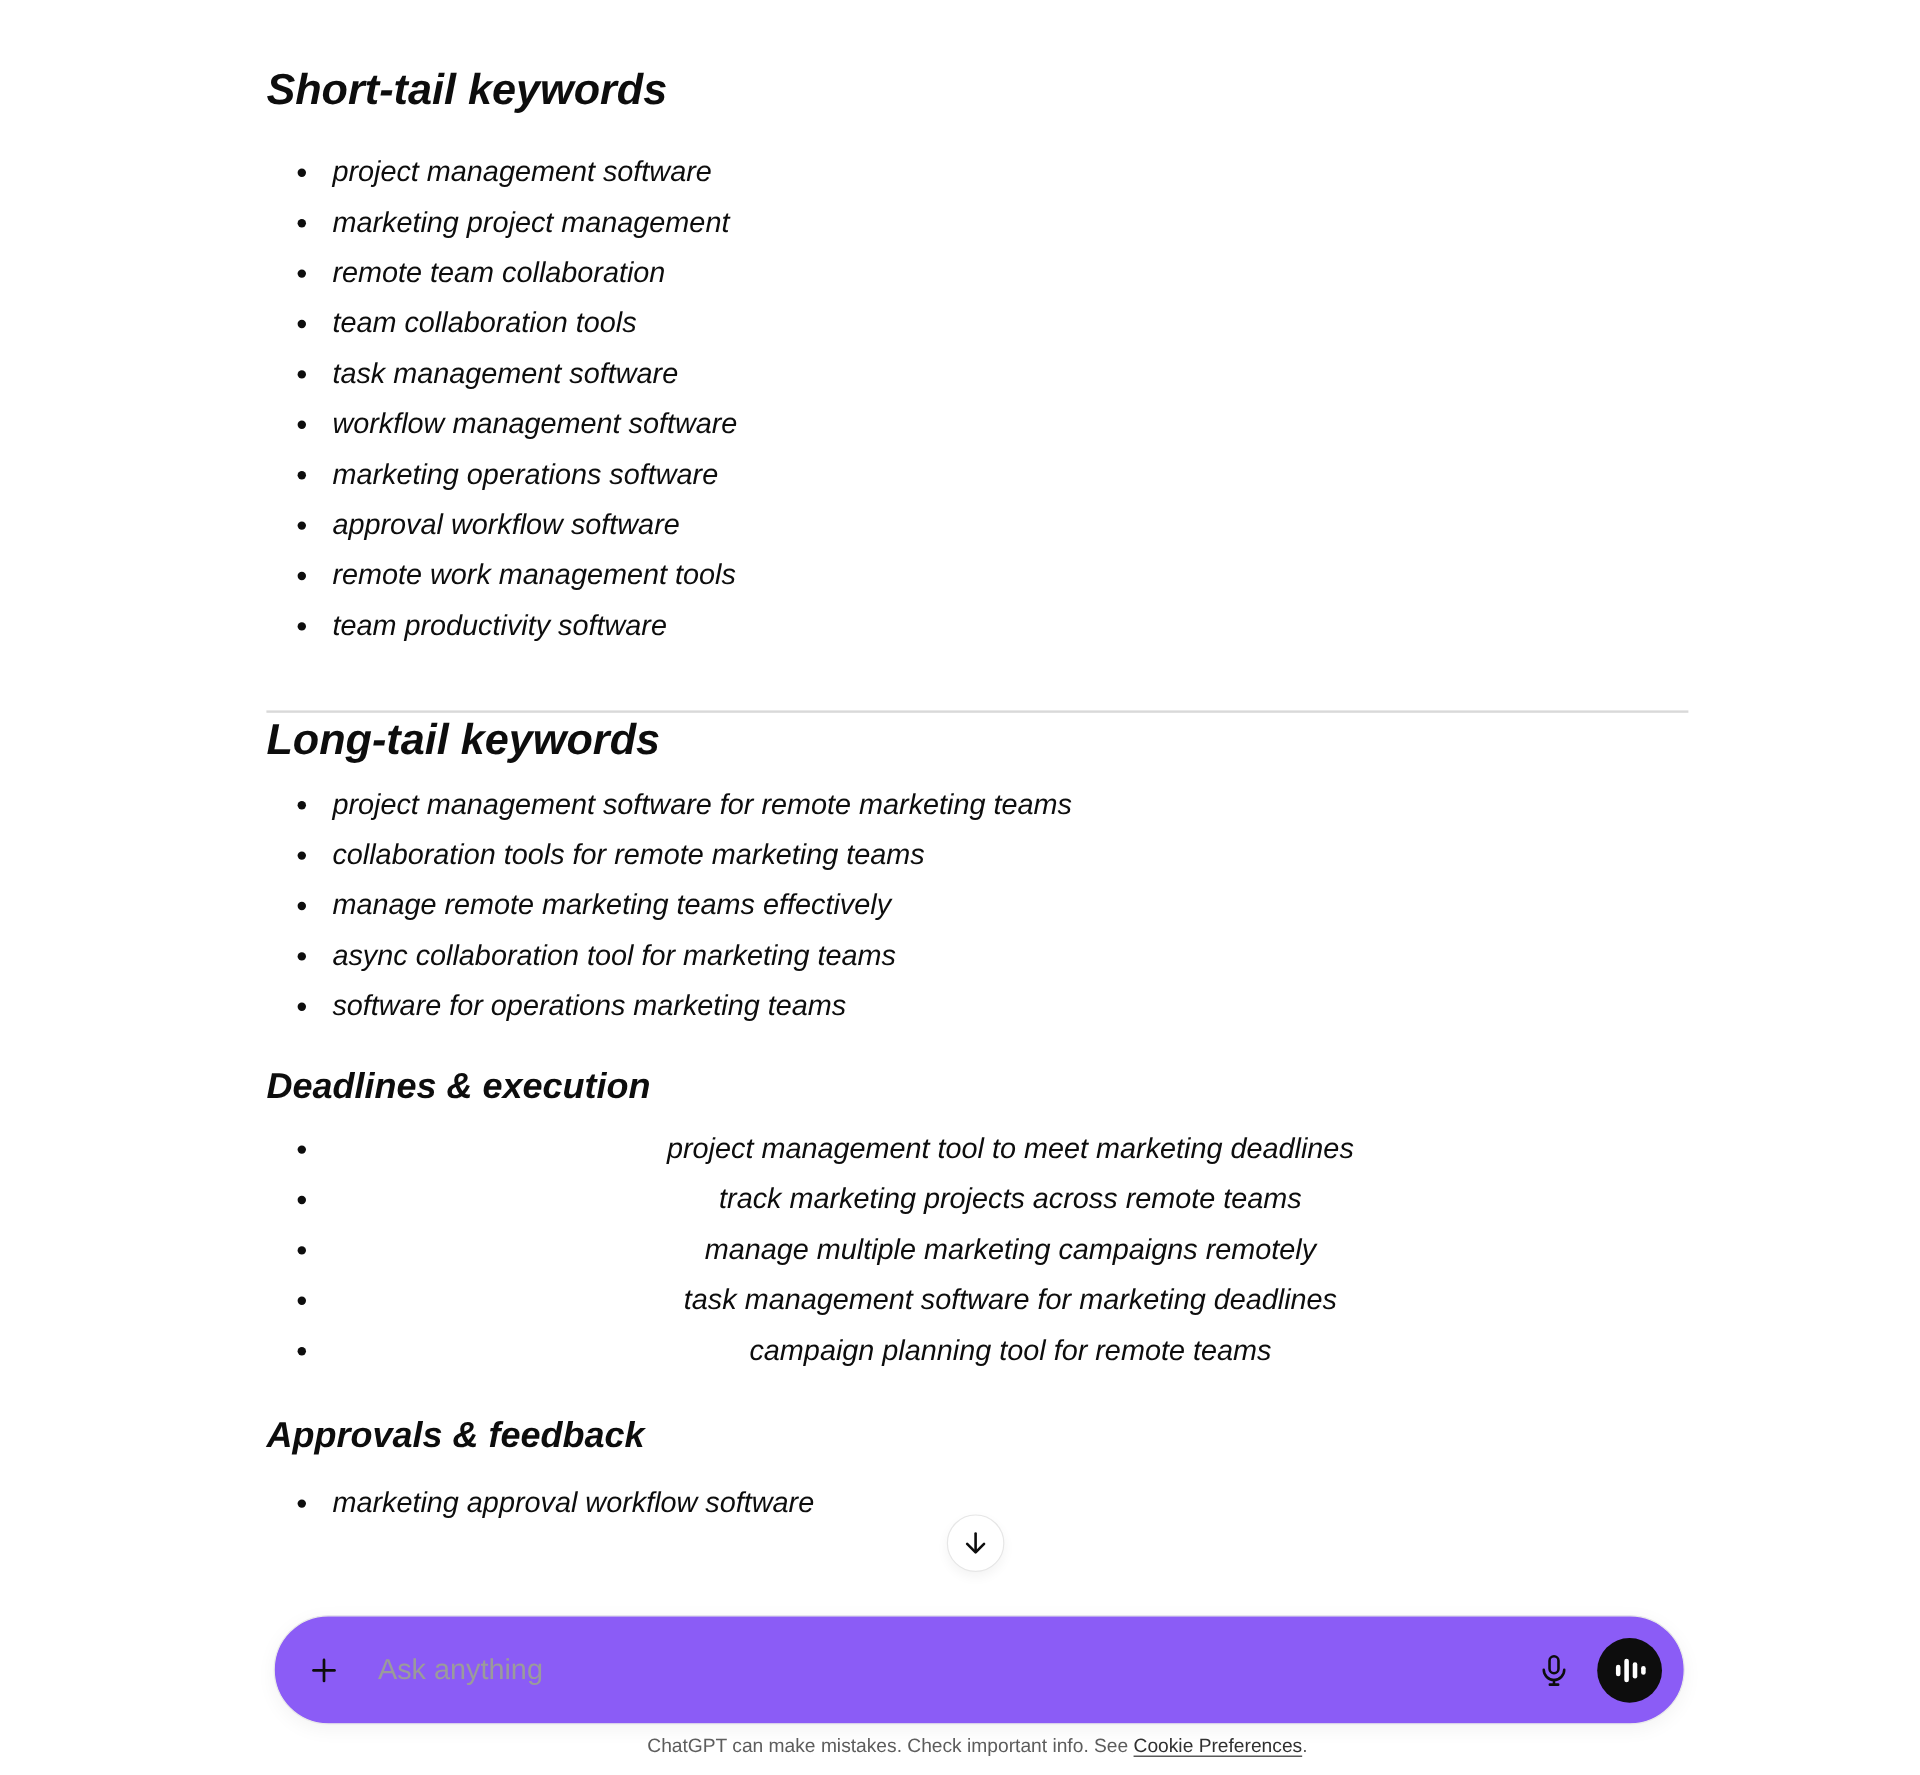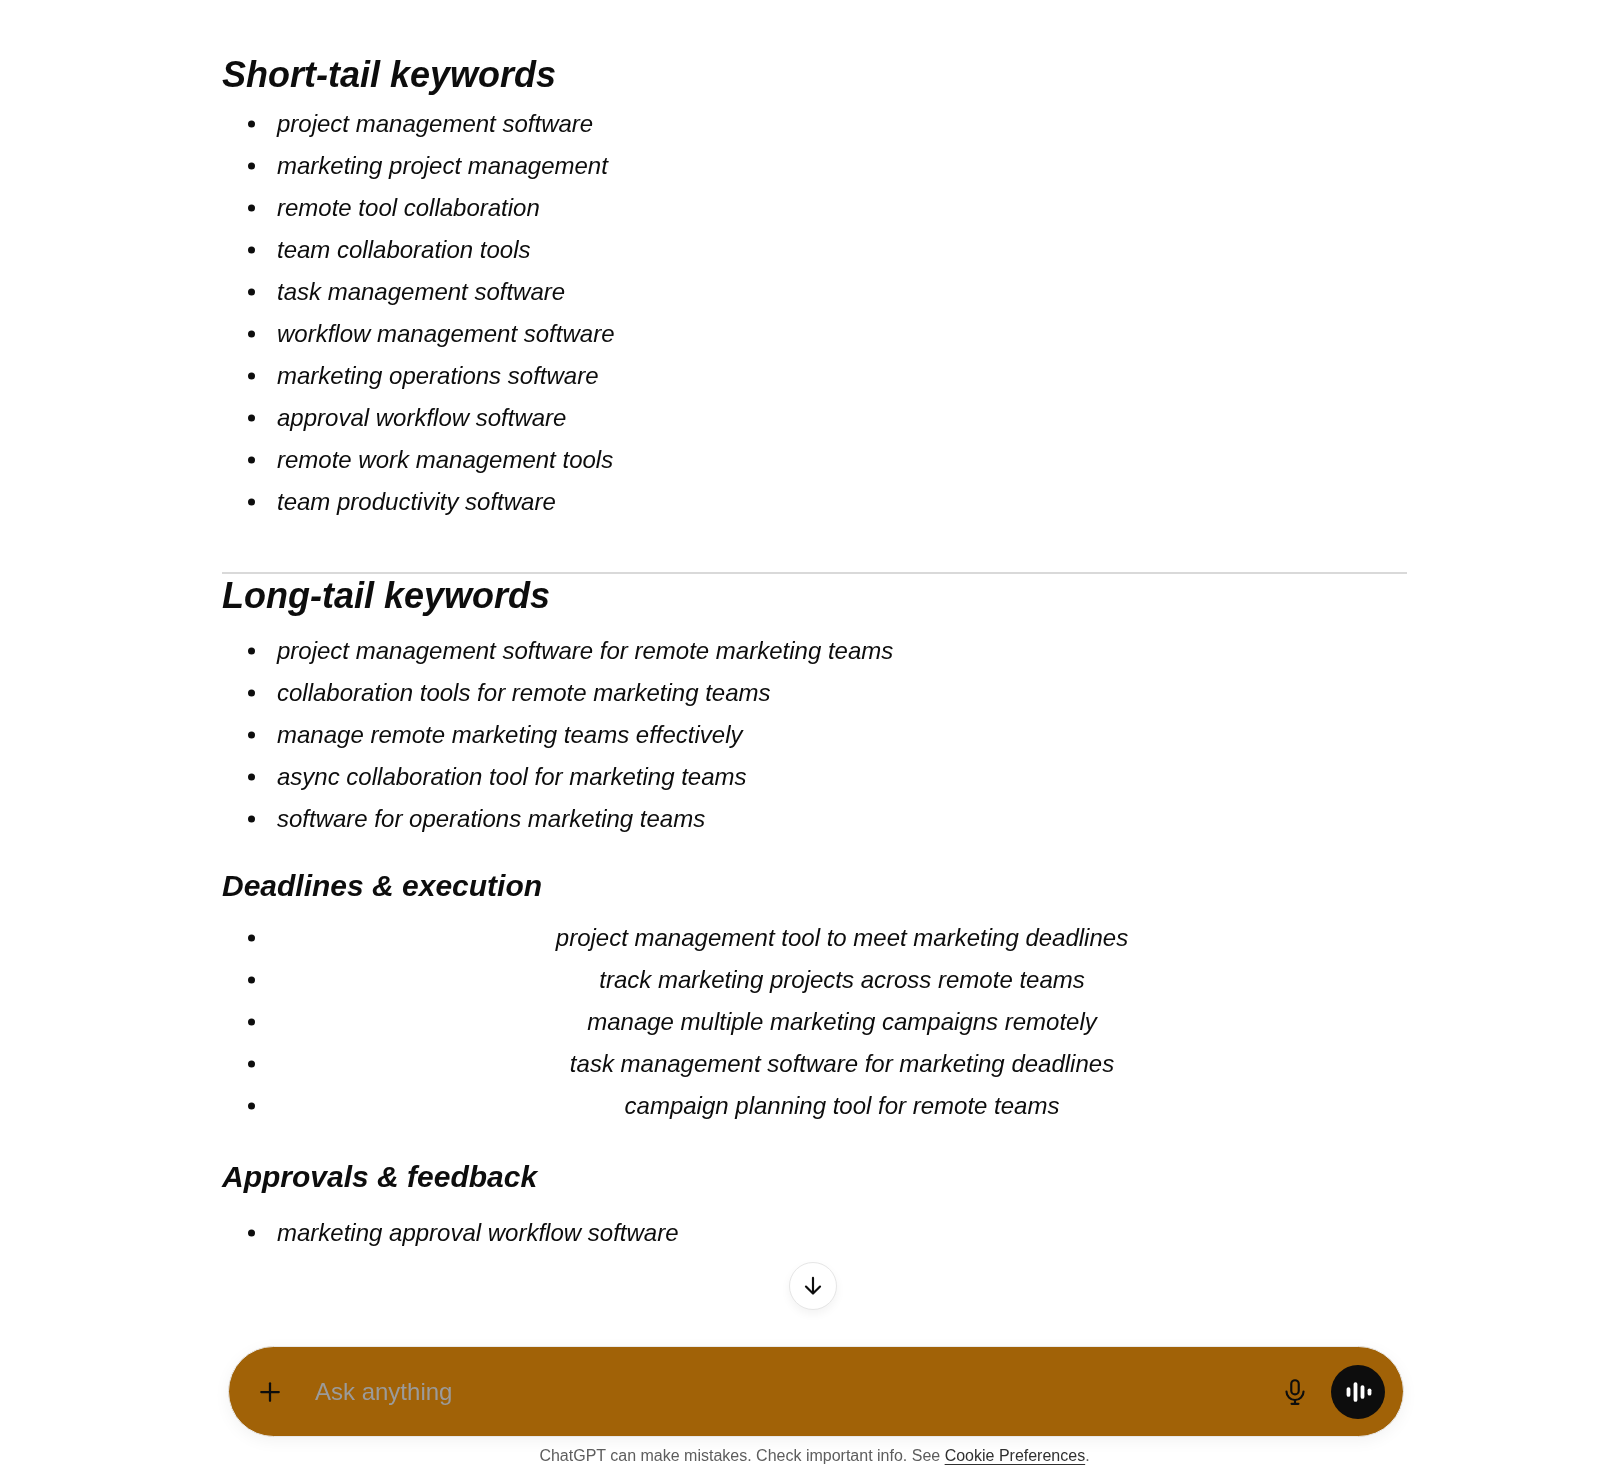--- a/index.html
+++ b/index.html
@@ -13,21 +13,21 @@
   }
   .content { position:absolute; left:222px; top:16px; width:1185px;font-style:italic; }
   h2 { font-size:36px; line-height:44px; font-weight:700; margin:0; color:#0d0d0d; }
   h3 { font-size:30px; line-height:38px; font-weight:700; margin:0; color:#0d0d0d; }
   .h2-first { margin-top:37px; }
   .h2-long  { }
   .h3-g0 { margin-top:27px; }
   .h3-g1 { margin-top:27px; }
   .h3-g2 { margin-top:31px; }
   ul { list-style:none; margin:0; padding:0 0 0 26px; }
-  ul.ul-short { margin-top:6px; }
+  ul.ul-short { margin-top:26px; }
   ul.ul-g0 { margin-top:12px; }
   ul.ul-g1 { margin-top:12px;text-align:center; }
   ul.ul-g2 { margin-top:16px; }
   li {
     position:relative; padding-left:29px;
     font-size:24px; line-height:42px; color:#0d0d0d;
   }
   li::before {
     content:""; position:absolute; left:0; top:50%; transform:translateY(-50%);
     width:7px; height:7px; border-radius:50%; background:#0d0d0d;
@@ -37,21 +37,21 @@
   .scroll-btn {
     position:absolute; left:789px; top:1262px; width:48px; height:48px;
     border-radius:50%; background:#ffffff; border:1px solid #e6e6e6;
     box-shadow:0 4px 10px rgba(0,0,0,0.05);
     display:flex; align-items:center; justify-content:center;
     padding:0; cursor:pointer;
   }
 
   .composer {
     position:absolute; left:228px; top:1346px; width:1176px; height:91px;
-    background:#a16207; border:1px solid #e9e9e9; border-radius:46px;
+    background:#8b5cf6; border:1px solid #e9e9e9; border-radius:46px;
     box-shadow:0 4px 16px rgba(0,0,0,0.05);
     display:flex; align-items:center;
     padding:0 18px 0 26px;
   }
   .icon-btn {
     background:none; border:none; padding:0; margin:0; cursor:pointer;
     display:flex; align-items:center; justify-content:center;
   }
   .plus-btn { width:30px; height:30px; }
   .prompt-input {
@@ -73,21 +73,21 @@
   .footer a { color:#303030; text-decoration:underline; text-underline-offset:3px; cursor:pointer; }
 </style>
 </head>
 <body>
 
 <div class="content">
   <h2 class="h2-first">Short-tail keywords</h2>
   <ul class="ul-short">
     <li>project management software</li>
     <li>marketing project management</li>
-    <li>remote tool collaboration</li>
+    <li>remote team collaboration</li>
     <li>team collaboration tools</li>
     <li>task management software</li>
     <li>workflow management software</li>
     <li>marketing operations software</li>
     <li>approval workflow software</li>
     <li>remote work management tools</li>
     <li>team productivity software</li>
   </ul>
 
   <div class="divider"></div>

